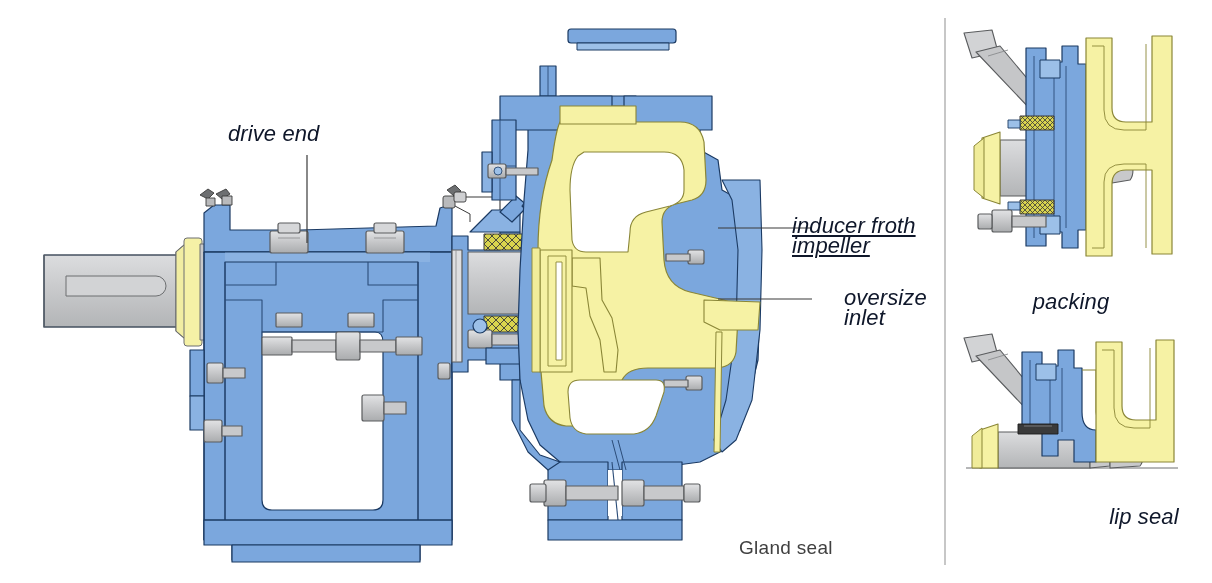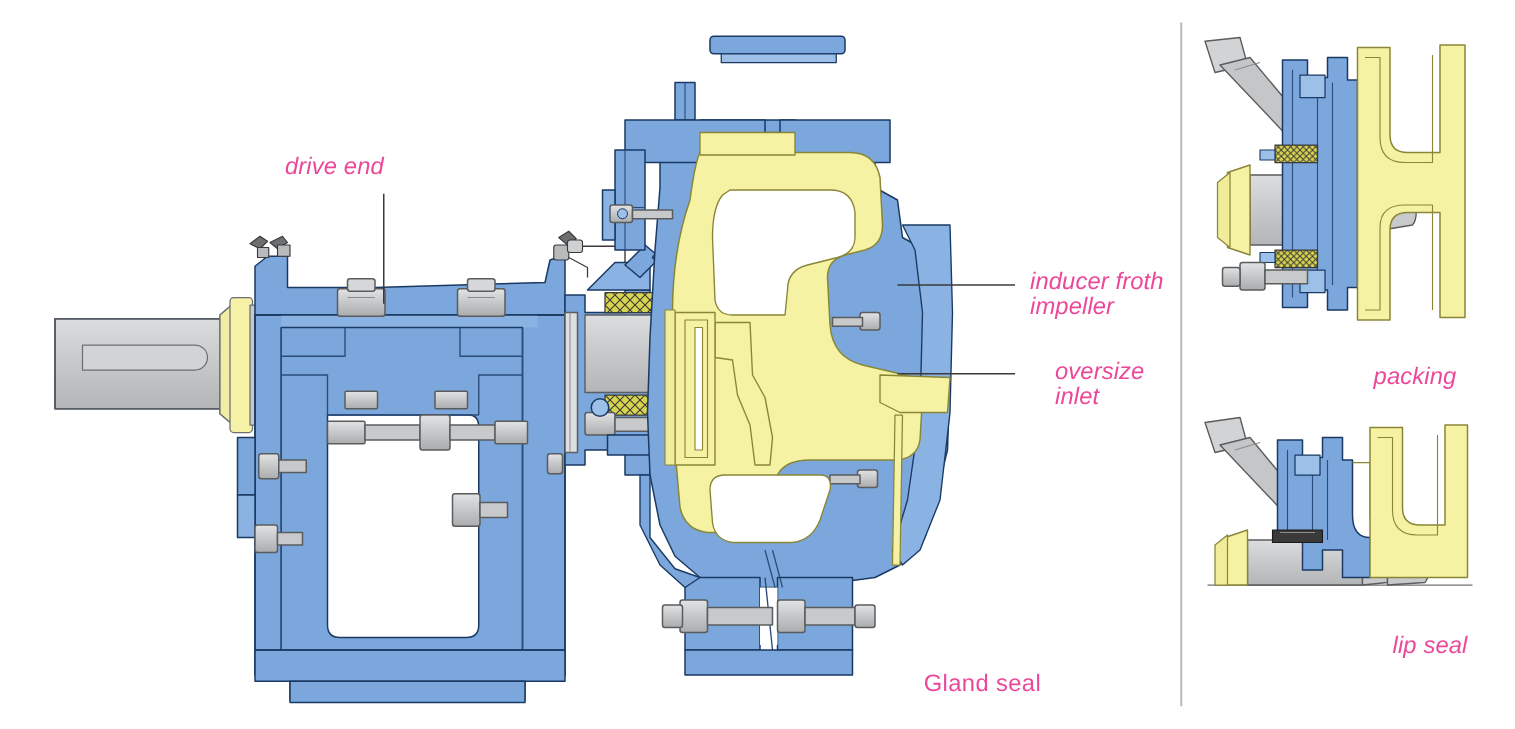--- a/index.html
+++ b/index.html
@@ -7,31 +7,31 @@
   body{
     width:1212px;height:583px;position:relative;overflow:hidden;
     font-family:"Liberation Sans","DejaVu Sans",sans-serif;
     color:#231f20;
   }
   #figure{position:absolute;inset:0;width:1212px;height:583px;}
   .lbl{
     position:absolute;
     font-family:"Liberation Sans","DejaVu Sans",sans-serif;
     font-style:italic;
-    font-size:19px;
+    font-size:22px;
     line-height:20px;
-    color:#ec4899;
+    color:#0f172a;
     white-space:pre;
     letter-spacing:.1px;
   }
-  .lbl.plain{font-style:normal;font-size:19px;color:#ec4899;letter-spacing:.3px;}
+  .lbl.plain{font-style:normal;font-size:19px;color:#404040;letter-spacing:.3px;}
   #lbl-drive-end{left:228px;top:124px;}
-  #lbl-inducer{left:824px;top:216px;}
+  #lbl-inducer{left:792px;top:216px;text-decoration:underline;}
   #lbl-oversize{left:820px;top:288px;margin-left:24px;}
-  #lbl-packing{left:1132px;top:292px;transform:translateX(-50%);text-align:center;}
+  #lbl-packing{left:1071px;top:292px;transform:translateX(-50%);text-align:center;}
   #lbl-lipseal{left:1144px;top:507px;transform:translateX(-50%);}
   #lbl-gland{left:739px;top:538px;}
 </style>
 </head>
 <body>
 
 <svg id="figure" viewBox="0 0 1212 583" xmlns="http://www.w3.org/2000/svg">
 
   <defs>
 

